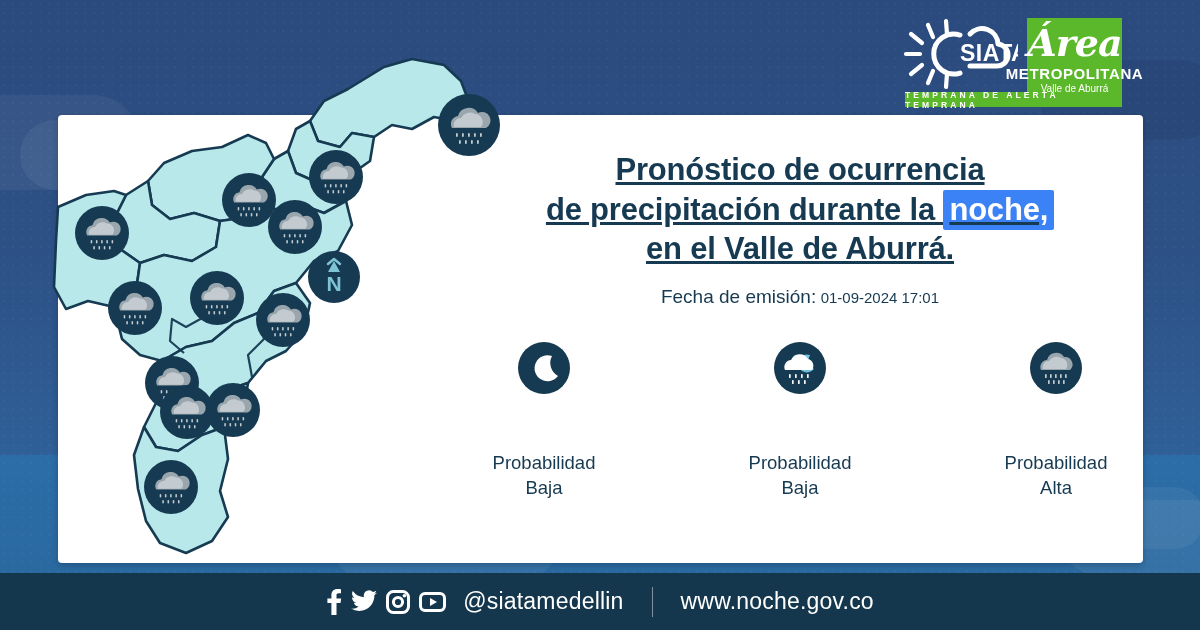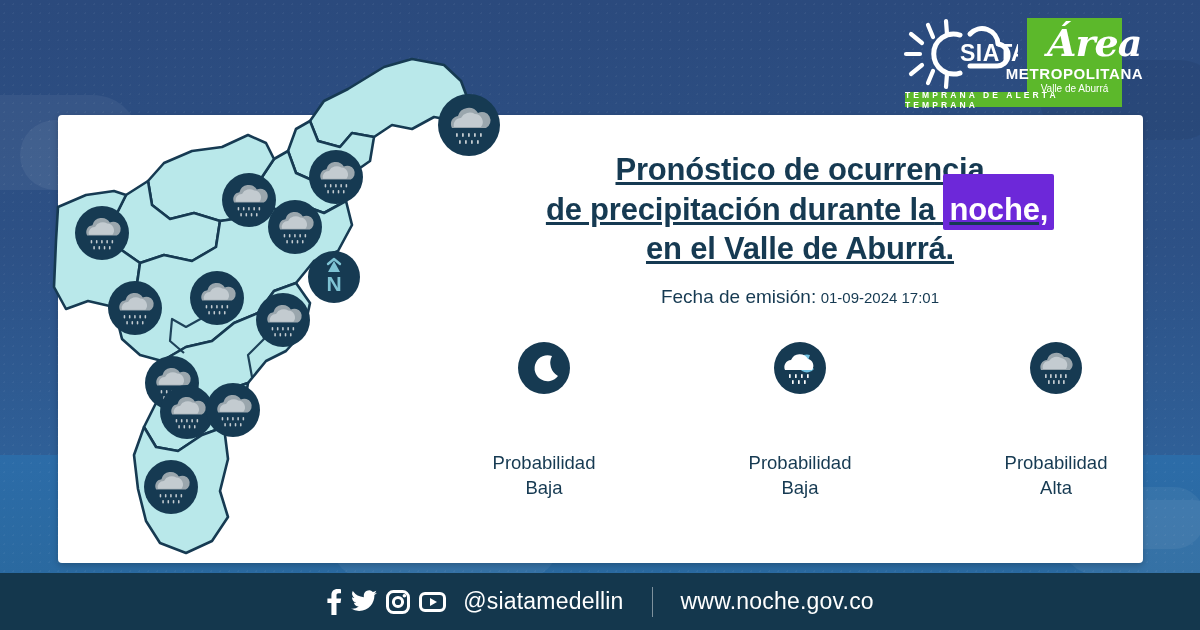--- a/index.html
+++ b/index.html
@@ -46,21 +46,21 @@
   #logos { position:absolute; right:78px; top:18px; display:flex; align-items:flex-start; gap:9px; }
   #siata-logo { width:120px; height:72px; position:relative; }
   #am-logo {
     width:95px; height:80px; background:#5cb82b; position:relative;
     display:flex; flex-direction:column; align-items:center; justify-content:flex-end;
     padding-bottom:4px;
   }
   .am-script {
     position:absolute; top:6px; left:0; width:100%; text-align:center;
     font-family:"DejaVu Serif", serif; font-style:italic; font-weight:bold;
-    font-size:38px; color:#fff; line-height:1; letter-spacing:-1px;padding-left:20px;
+    font-size:38px; color:#fff; line-height:1; letter-spacing:-1px;
   }
   .am-l1 { font-size:15px; font-weight:bold; color:#fff; letter-spacing:.6px; line-height:1.15; }
   .am-l2 { font-size:10px; color:#fff; line-height:1.15; }
   #tagline {
     position:absolute; right:78px; top:92px; width:217px; height:15px;
     background:#5cb82b; color:#fff; font-size:8.5px; font-weight:bold;
     letter-spacing:3.1px; display:flex; align-items:center; justify-content:center;
   }
 
   
@@ -74,21 +74,21 @@
   #map { position:absolute; left:52px; top:55px; width:420px; height:510px; }
   #map svg { display:block; }
 
   .wicon { position:absolute; width:54px; height:54px; margin-left:-27px; margin-top:-27px; }
   .wicon.big { width:62px; height:62px; margin-left:-31px; margin-top:-31px; }
   #compass { position:absolute; width:52px; height:52px; margin-left:-26px; margin-top:-26px; }
 
   
   #panel { position:absolute; left:470px; top:150px; width:660px; }
   #title { text-align:center; color:#163a52; font-weight:bold; font-size:31px; line-height:1.28; letter-spacing:-.2px;text-decoration:underline; }
-  #title .hl { background:#6d28d9; color:#fff; padding:18px 6px 3px 6px; border-radius:2px; }
+  #title .hl { background:#3b82f6; color:#fff; padding:2px 6px 3px 6px; border-radius:2px; }
   #date-row { text-align:center; margin-top:17px; white-space:nowrap; }
   #date-label { color:#163a52; font-size:19px; }
   #date-value { color:#163a52; font-size:15px; }
 
   #legend { display:flex; justify-content:center; gap:108px; margin-top:34px; }
   .lg { width:160px; display:flex; flex-direction:column; align-items:center;gap:44px; }
   .lg-ic { width:52px; height:52px; }
   .lg-t { margin-top:13px; text-align:center; color:#163a52; font-size:18.5px; line-height:1.35; }
 </style>
 </head>

